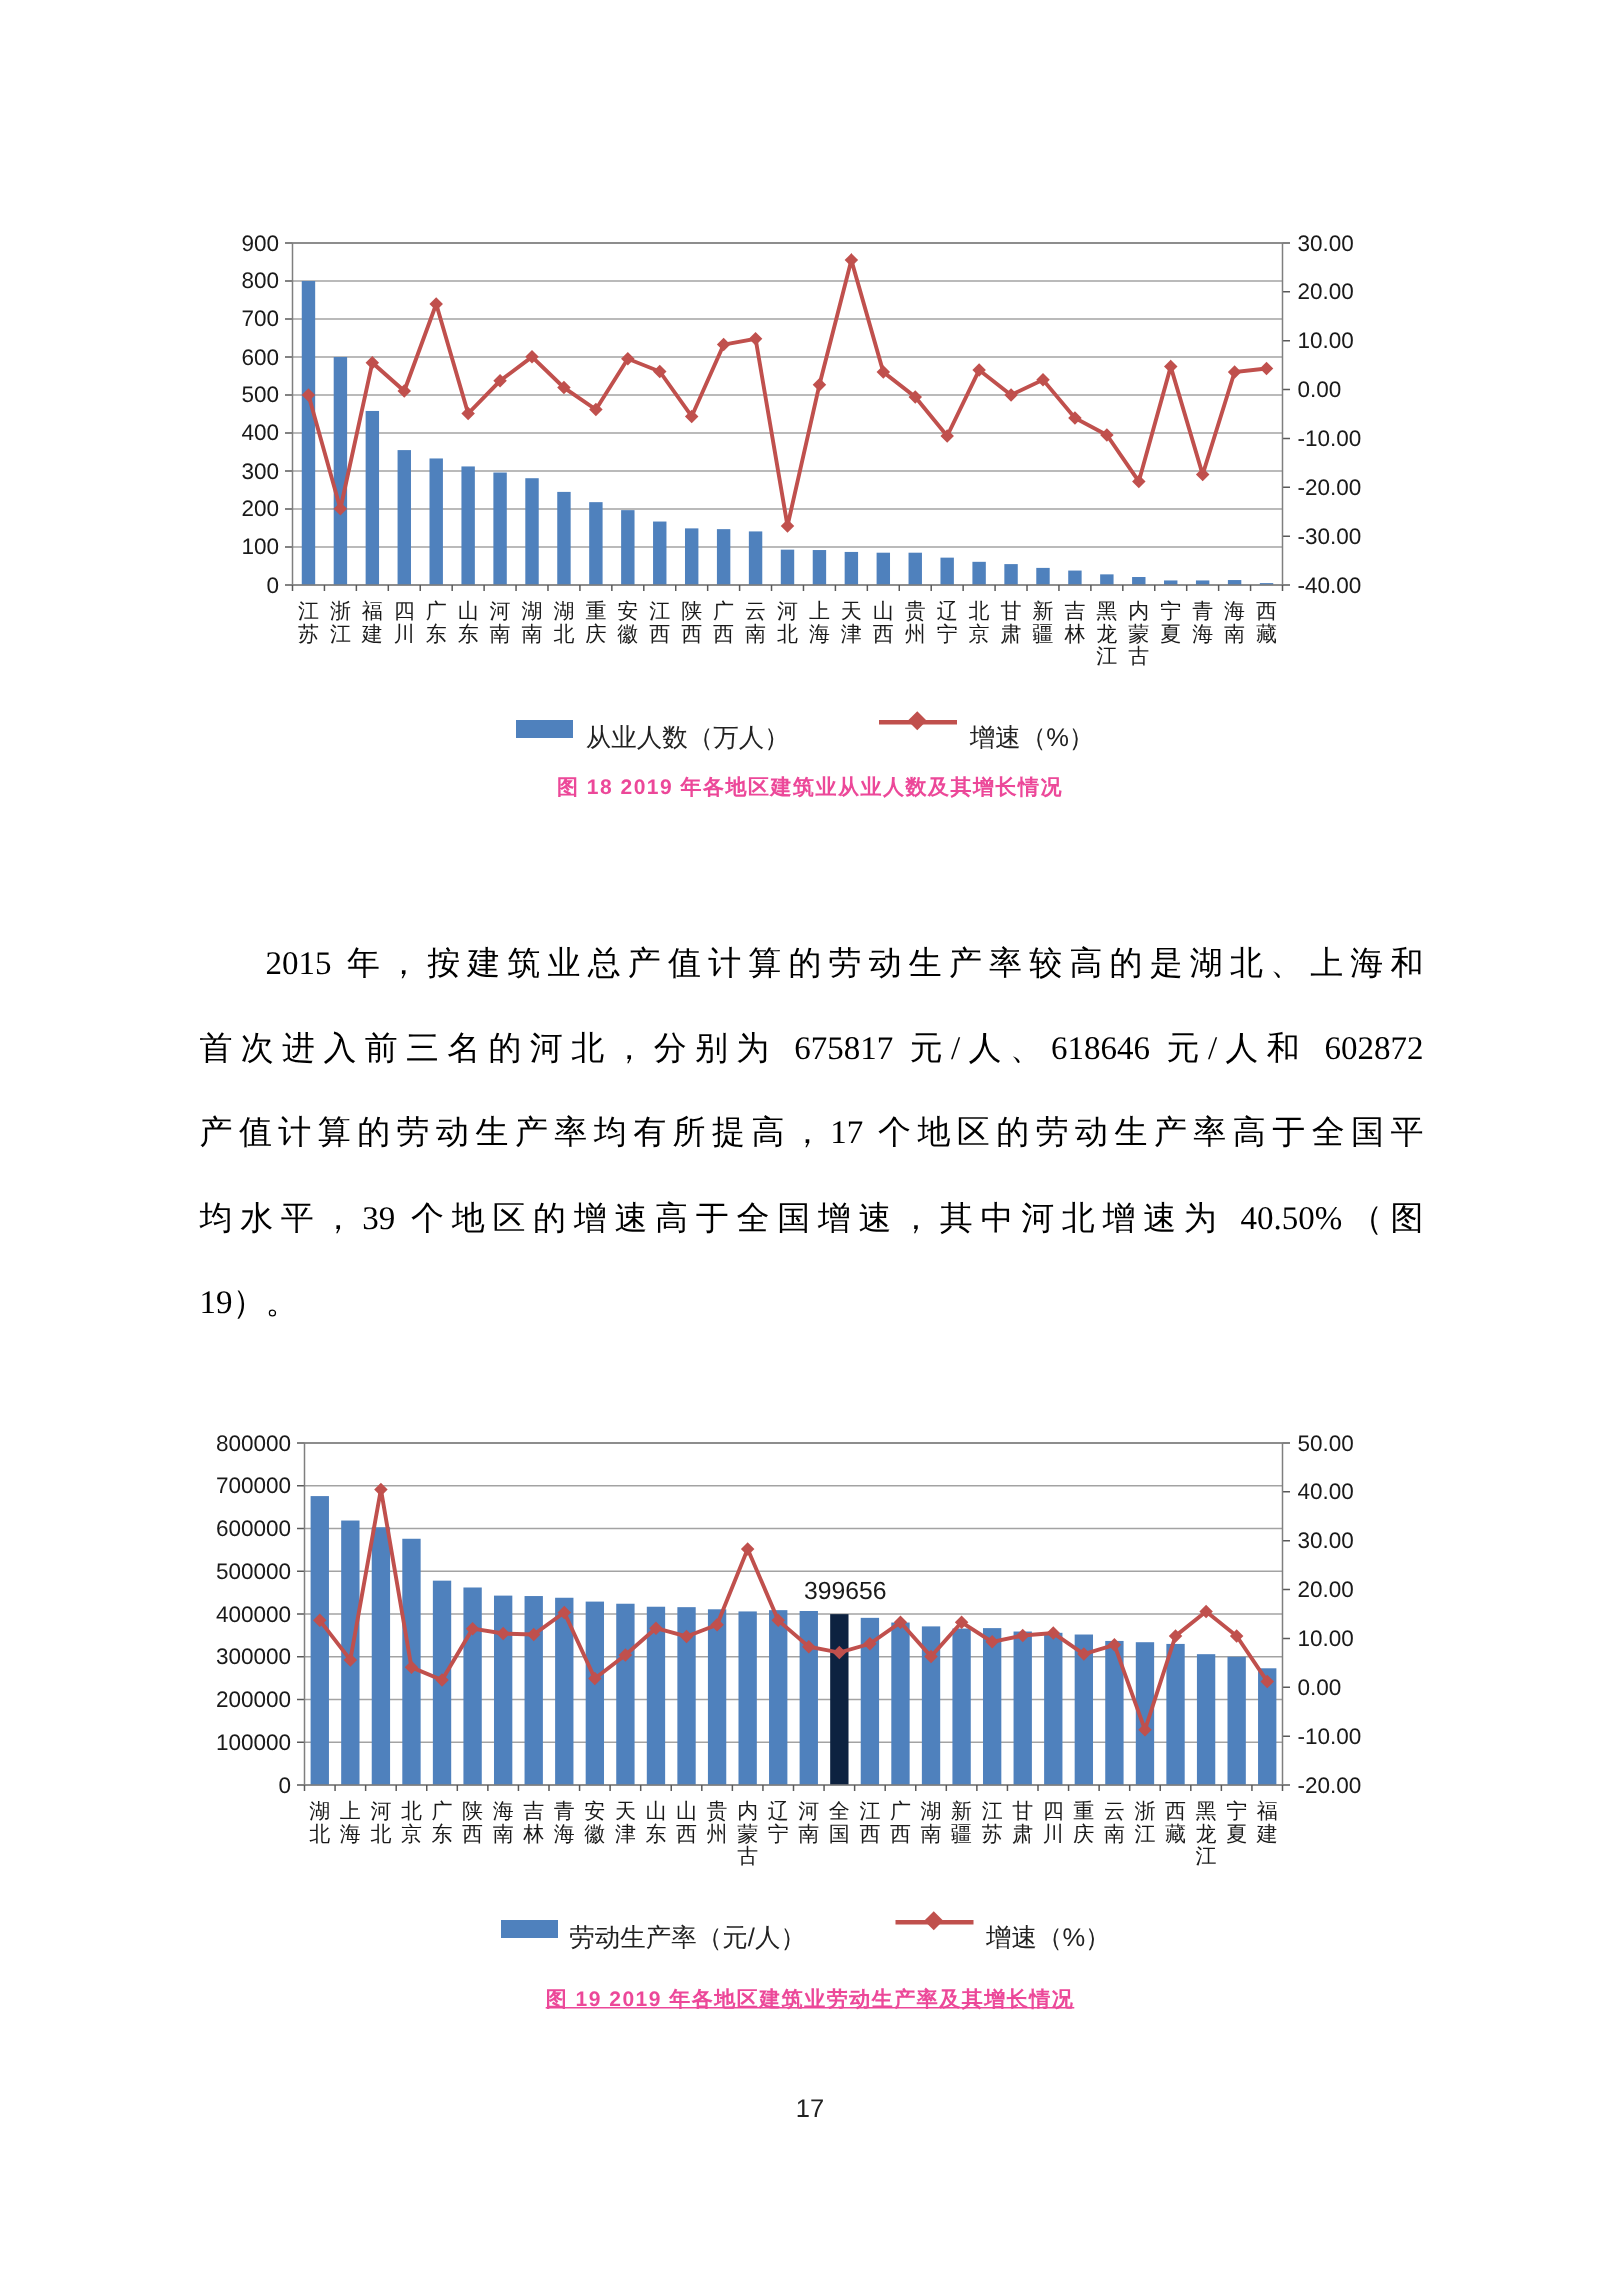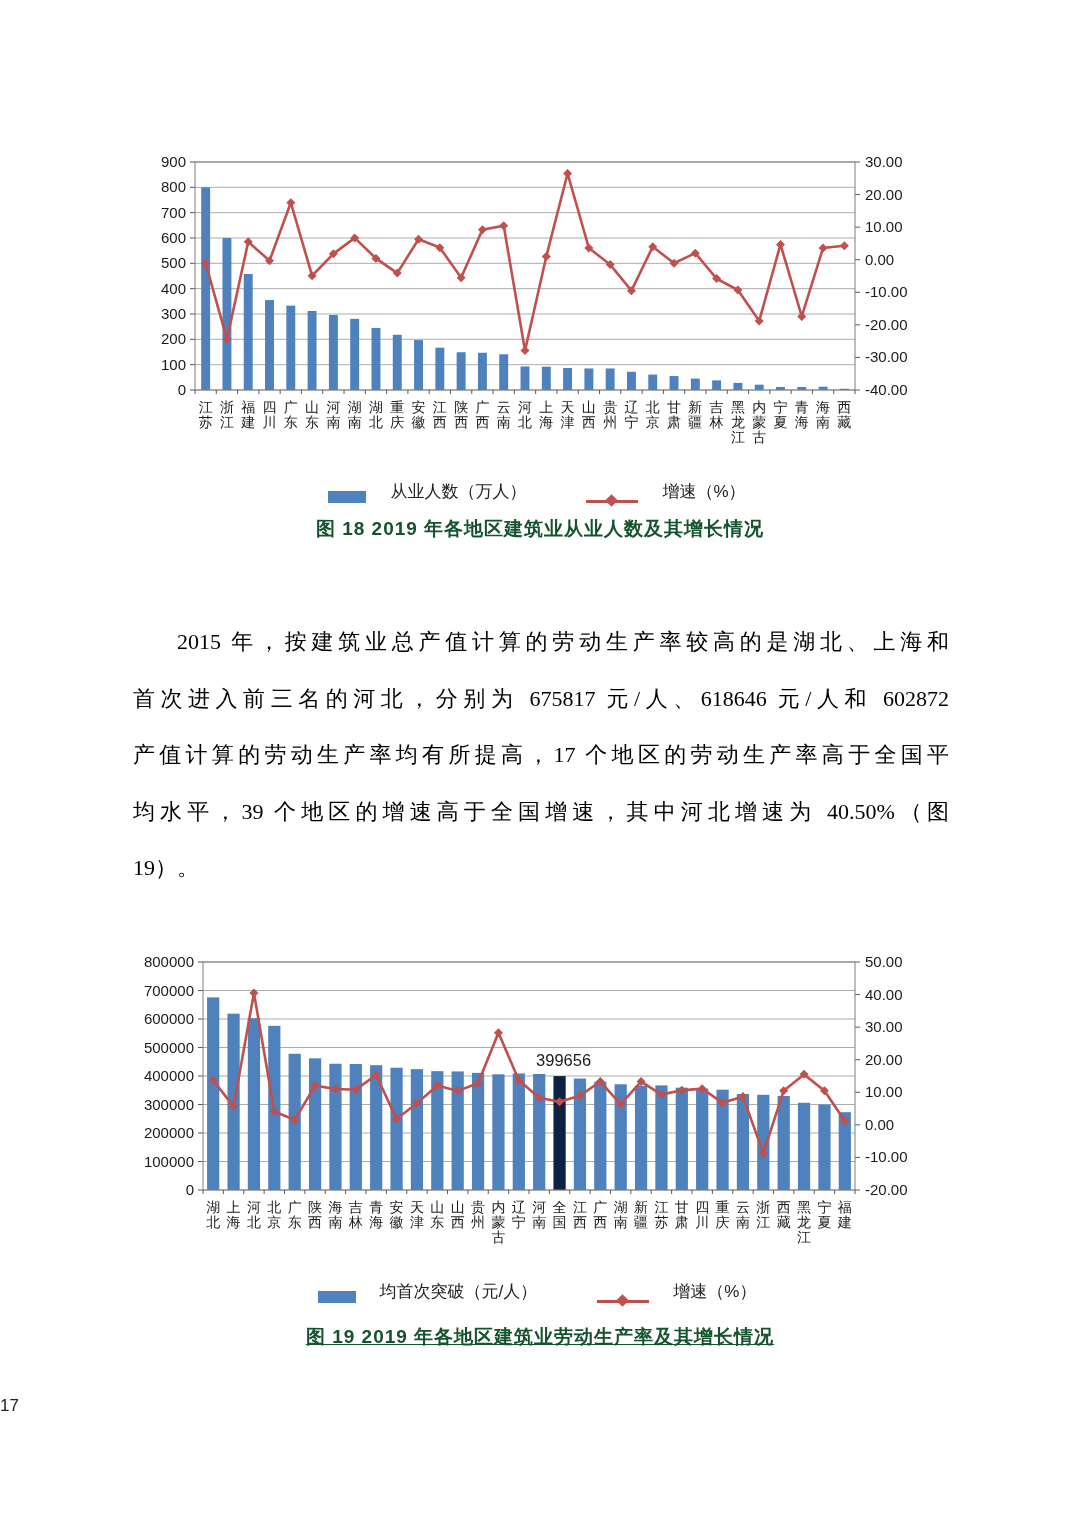--- a/index.html
+++ b/index.html
@@ -2,35 +2,35 @@
 <html><head>
 <meta charset="utf-8">
 <style>
   html,body{margin:0;padding:0;background:#ffffff;}
   #page{position:relative;width:1080px;height:1528px;background:#ffffff;overflow:hidden;
         font-family:"Liberation Sans",sans-serif;color:#111;}
   .chart-block{position:absolute;left:137px;width:800px;height:365px;}
   .chart-block svg{display:block;font-family:"Liberation Sans",sans-serif;}
   .legend{position:absolute;top:330px;left:0;width:800px;display:flex;justify-content:center;
           align-items:center;gap:60px;font-size:17px;color:#222;}
-  .legend-item{display:flex;align-items:flex-end;gap:24px;}
+  .legend-item{display:flex;align-items:flex-start;gap:8px;}
   .swatch-bar{display:inline-block;width:38px;height:12px;background:#4f81bd;}
   .swatch-line{display:inline-block;width:52px;height:3px;background:#c0504d;position:relative;}
   .swatch-line .dm{position:absolute;left:21px;top:-4px;width:9px;height:9px;background:#c0504d;
                    transform:rotate(45deg);}
   .caption{position:absolute;left:0;width:1080px;text-align:center;font-weight:bold;
-           font-size:19px;color:#14532d;letter-spacing:1px;}
+           font-size:14px;color:#ec4899;letter-spacing:1px;}
   #caption18{top:516px;}
   #caption19{top:1324px;text-decoration:underline;}
   #paragraph{position:absolute;left:133px;top:614px;width:816px;font-size:22px;
              font-family:"Liberation Serif",serif;color:#000;}
   .para-line{line-height:56.5px;text-align:justify;text-align-last:justify;white-space:nowrap;}
   .para-line.first{text-indent:2em;}
   .para-line.last{text-align-last:left;white-space:normal;font-family:Liberation Serif, serif;}
-  #page-number{position:absolute;left:0;top:1396px;width:1080px;
+  #page-number{position:absolute;left:0;top:1396px;width:1080px;text-align:center;
                font-size:17px;color:#222;}
 </style>
 </head>
 <body>
 
 <div id="page">
 
   <div class="chart-block" style="top:150px">
     <svg id="svg18" width="800" height="318" viewBox="0 0 800 318">
         <g>
@@ -496,21 +496,21 @@
           <text x="667.0625" y="292" text-anchor="middle">江</text>
           <text x="687.4375" y="262" text-anchor="middle">宁</text>
           <text x="687.4375" y="277" text-anchor="middle">夏</text>
           <text x="707.8125" y="262" text-anchor="middle">福</text>
           <text x="707.8125" y="277" text-anchor="middle">建</text>
         </g>
       </svg>
     <div class="legend">
       <span class="legend-item">
         <span class="swatch-bar sw-bar-1" style="background: rgb(79, 129, 189);"></span>
-        <span>均首次突破（元/人）</span>
+        <span>劳动生产率（元/人）</span>
       </span>
       <span class="legend-item">
         <span class="swatch-line sw-line-1" style="background: rgb(192, 80, 77);">
             <span class="dm" style="background: rgb(192, 80, 77);"></span>
           </span>
         <span>增速（%）</span>
       </span>
     </div>
   </div>
 

